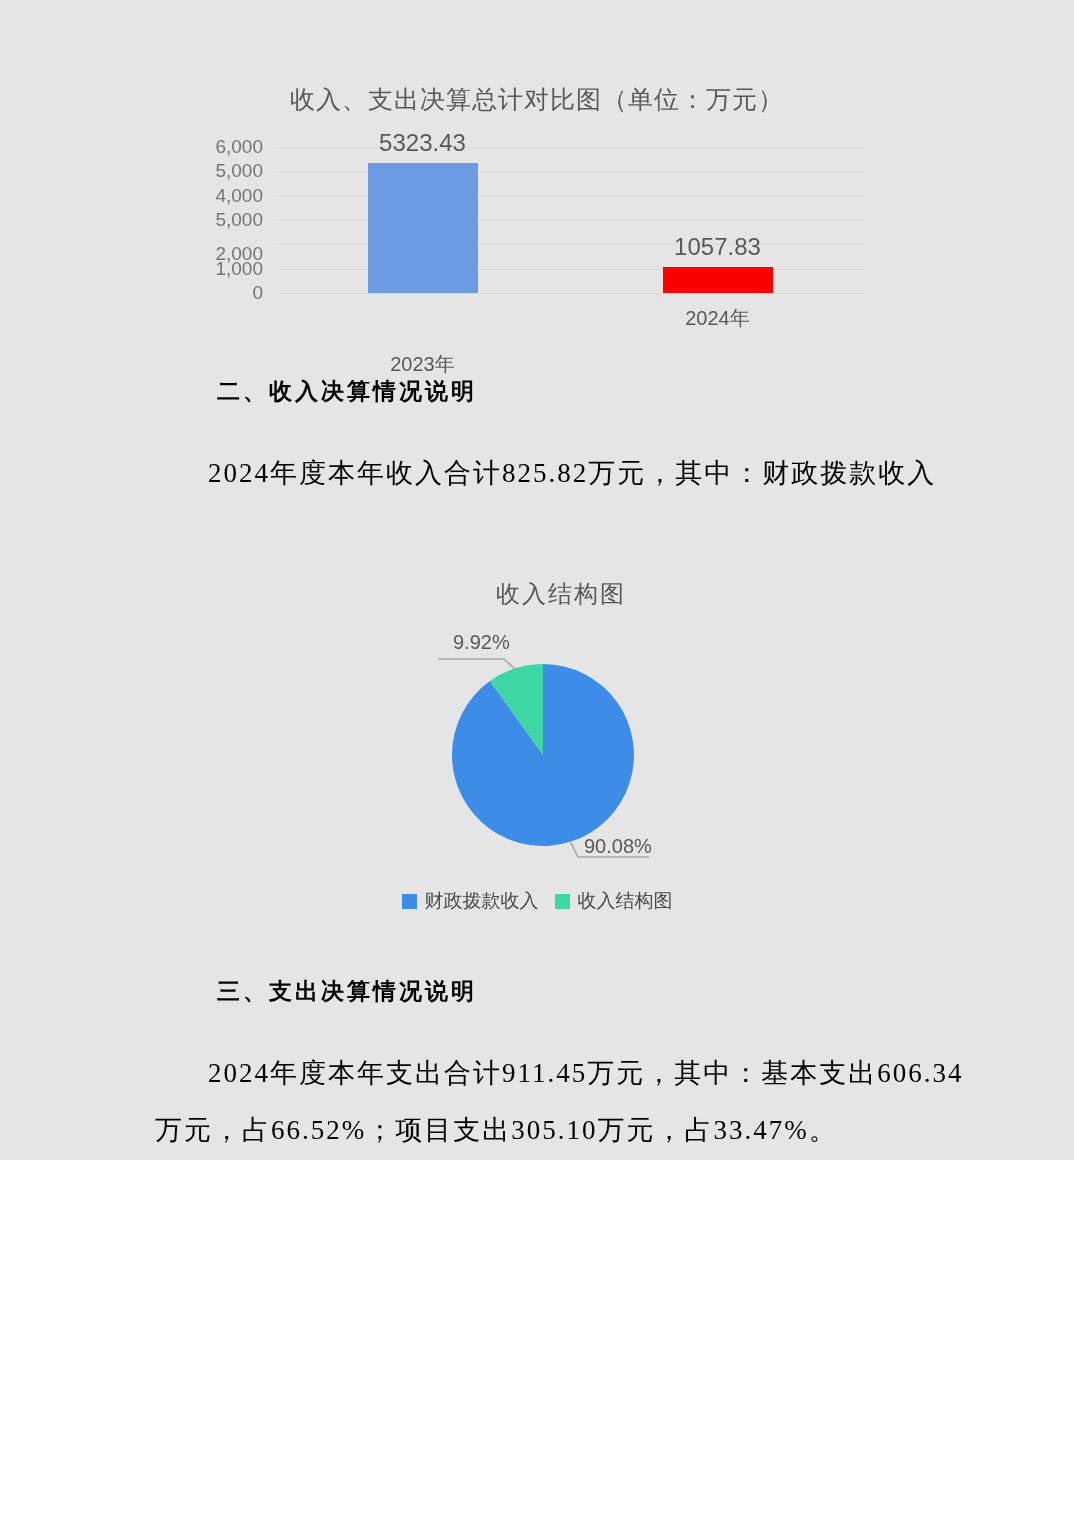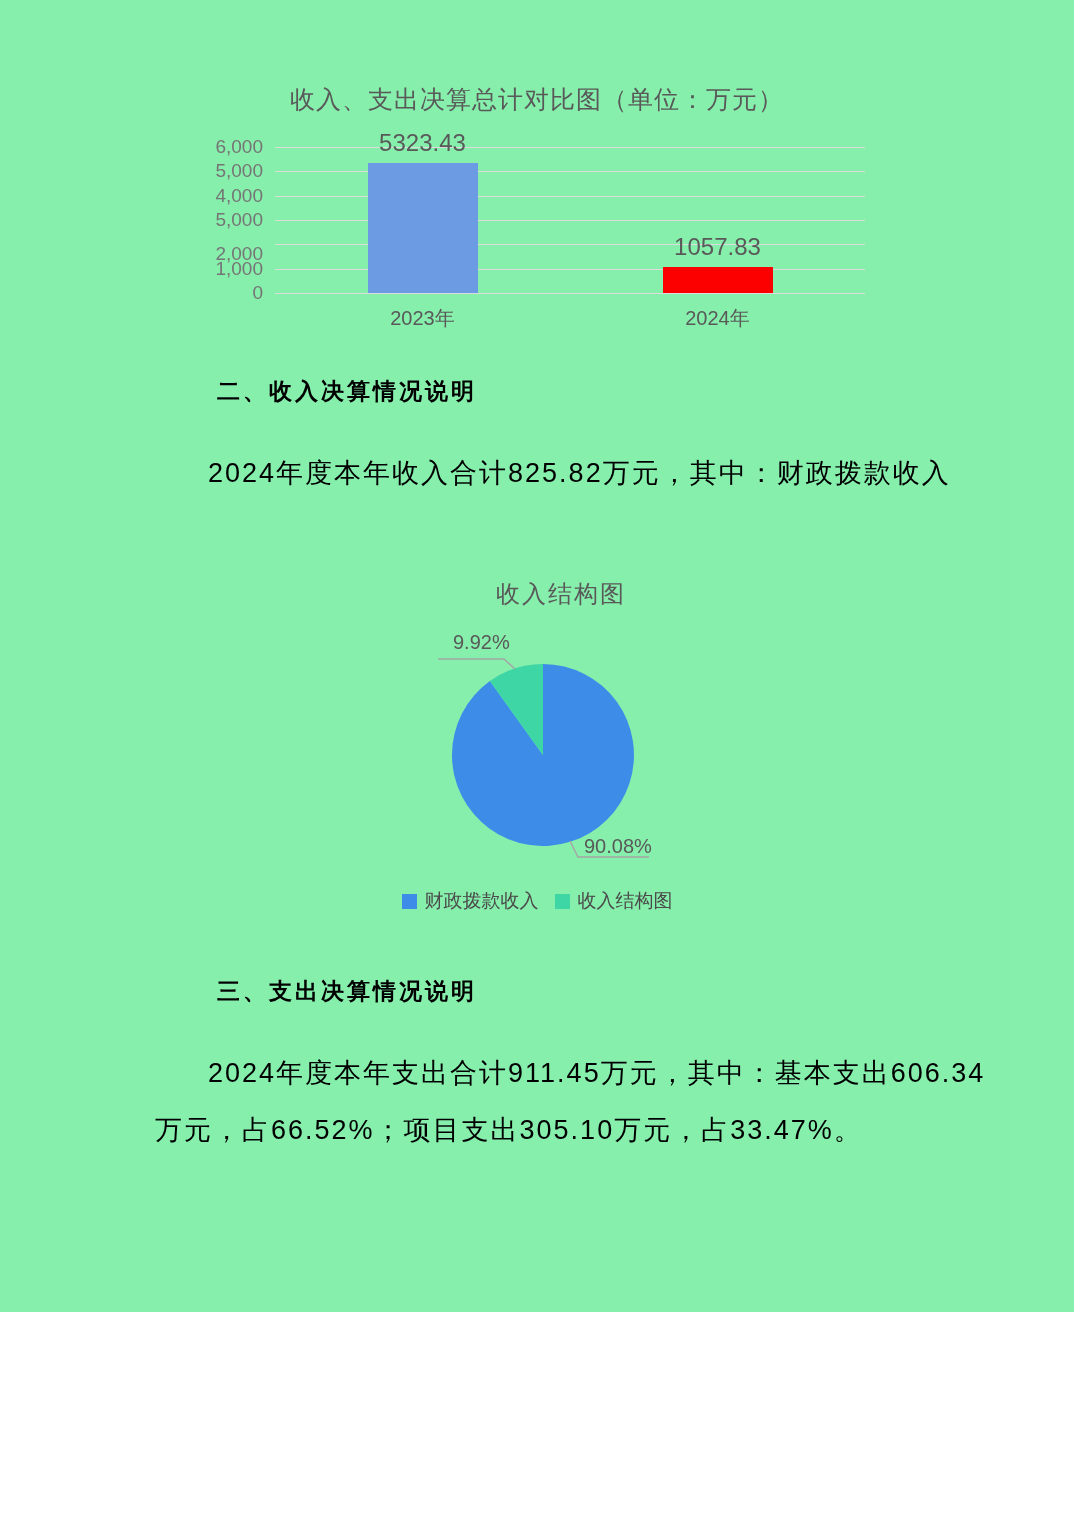--- a/index.html
+++ b/index.html
@@ -1,19 +1,19 @@
 <!DOCTYPE html>
 <html><head>
 <meta charset="utf-8">
 <style>
   * { margin:0; padding:0; box-sizing:border-box; }
   html,body { background:#fff; }
   .page {
-    position:relative; width:1074px; height:1312px; margin:0 auto;
-    background:#86efac; overflow:hidden;
+    position:relative; width:1074px; height:1160px; margin:0 auto;
+    background:#e5e5e5; overflow:hidden;
     font-family:"Liberation Sans", sans-serif;
   }
 
   
   .bar-chart-title {
     position:absolute; top:83px; left:0; width:100%;
     text-align:center; font-size:25px; color:#595959; letter-spacing:1px;
   }
   .bar-plot { position:absolute; left:275px; top:147px; width:590px; height:146px; }
   .gridline { position:absolute; left:0; right:0; height:1px; background:#dcdcdc; }
@@ -33,21 +33,21 @@
 
   
   .section-heading {
     position:absolute; left:217px; font-size:23px; font-weight:bold;
     color:#000; letter-spacing:3px; font-family:Liberation Mono, monospace;
   }
   .heading-income  { top:376px; }
   .heading-expense { top:976px; }
   .para {
     position:absolute; left:155px; width:800px;
-    font-family:Liberation Sans, sans-serif;
+    font-family:Liberation Serif, serif;
     font-size:27px; color:#000;
   }
   .para-income  { top:456px; }
   .para-expense { top:1056px; }
   .para-line { display:block; white-space:nowrap; line-height:34px; margin-bottom:23px; letter-spacing:2px; }
   .para-line.indent { padding-left:53px; }
 
   
   .pie-title {
     position:absolute; top:578px; left:361px; width:400px; text-align:center;
@@ -89,21 +89,21 @@
         <div class="gridline" style="top: 73px;"></div>
         <div class="ytick" style="top: 73px;">5,000</div>
         <div class="gridline" style="top: 48.6667px;"></div>
         <div class="ytick" style="top: 48.6667px;">4,000</div>
         <div class="gridline" style="top: 24.3333px;"></div>
         <div class="ytick" style="top: 24.3333px;">5,000</div>
         <div class="gridline" style="top: 0px;"></div>
         <div class="ytick" style="top: 0px;">6,000</div>
         <div class="bar" style="left: 92.5px; width: 110px; height: 129.537px; background: rgb(109, 155, 227);"></div>
         <div class="bar-value" style="left: 147.5px; bottom: 135.537px;">5323.43</div>
-        <div class="bar-cat" style="left: 147.5px;">2023年</div>
+        <div class="bar-cat" style="left: 147.5px; margin-top: 46px;">2023年</div>
         <div class="bar" style="left: 387.5px; width: 110px; height: 25.7405px; background: rgb(252, 0, 0);"></div>
         <div class="bar-value" style="left: 442.5px; bottom: 31.7405px;">1057.83</div>
         <div class="bar-cat" style="left: 442.5px;">2024年</div>
       </div>
   </section>
 
   <h2 class="section-heading heading-income">二、收入决算情况说明</h2>
   <p class="para para-income">
     <span class="para-line indent">2024年度本年收入合计825.82万元，其中：财政拨款收入</span>
   </p>

